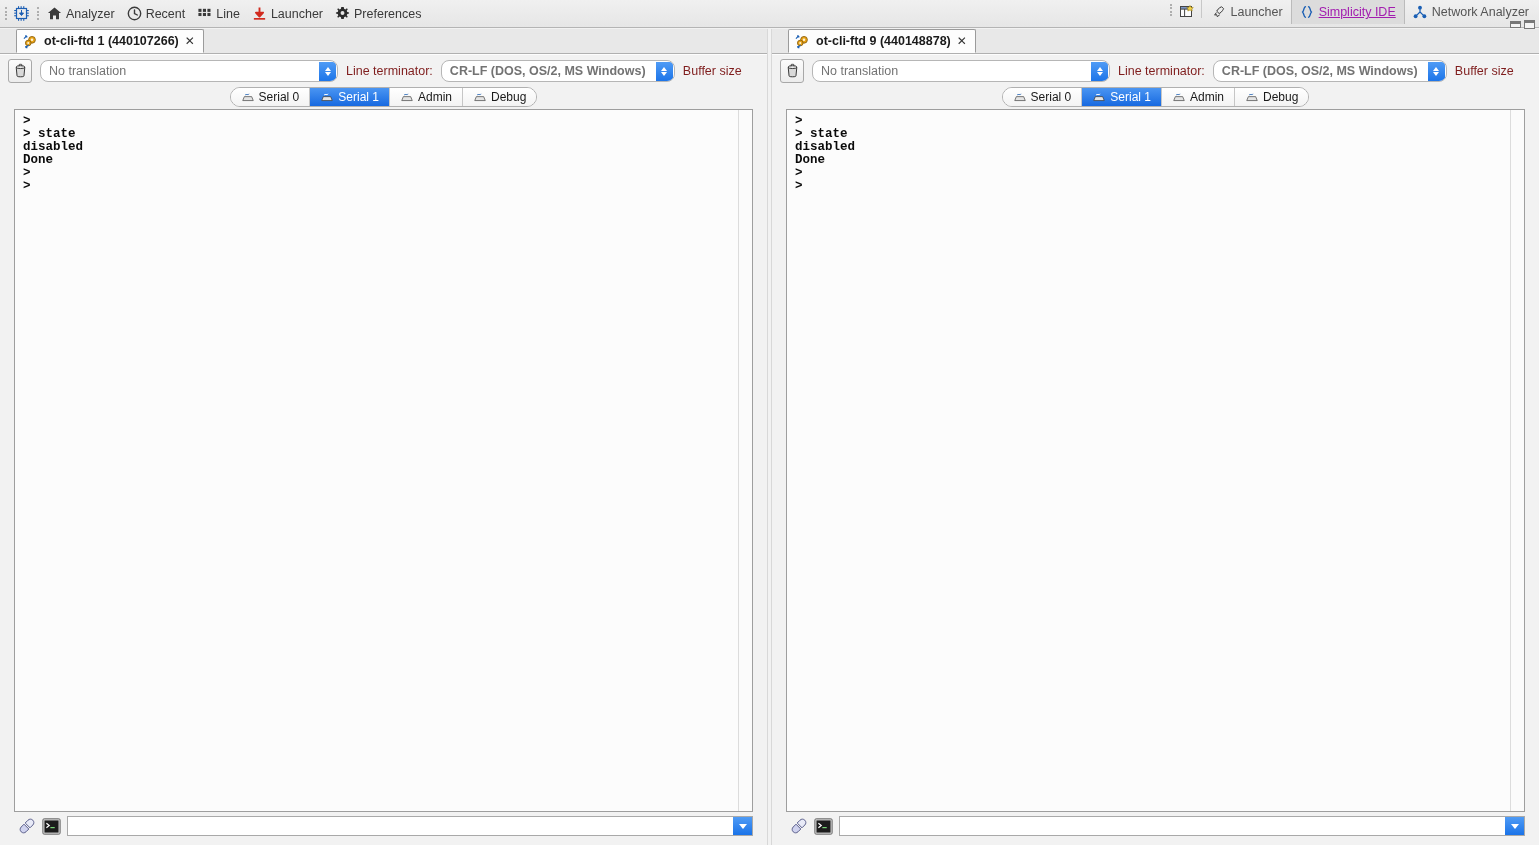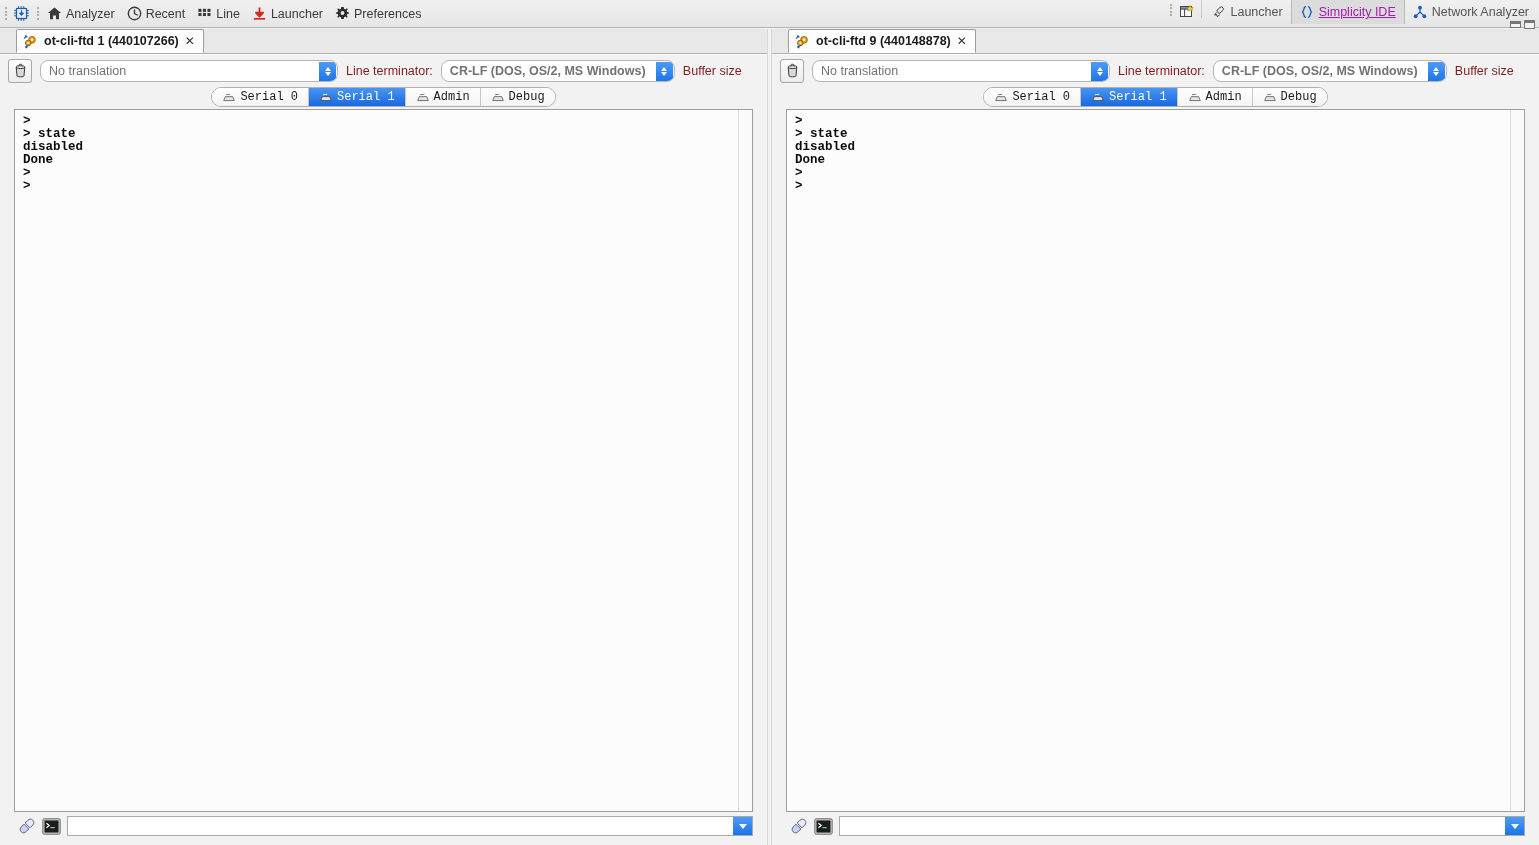--- a/index.html
+++ b/index.html
@@ -157,21 +157,20 @@
   .arrowbox .dn { border-top: 4px solid #fff; }
   .combo.translate { width: 298px; }
   .combo.terminator { width: 234px; font-weight: bold; }
   .lbl { font-size: 12.5px; color: #7f1d1d; flex: 0 0 auto; }
 
   
   .serial-row {
     height: 24px;
     display: flex; align-items: center; justify-content: center;
     position: relative;
-    font-family: Liberation Mono, monospace;
   }
   .seg {
     display: flex; align-items: stretch;
     height: 20px;
     border: 1px solid #b0b0b0;
     border-radius: 10px;
     background: #fdfdfd;
     overflow: hidden;
   }
   .seg-item {

